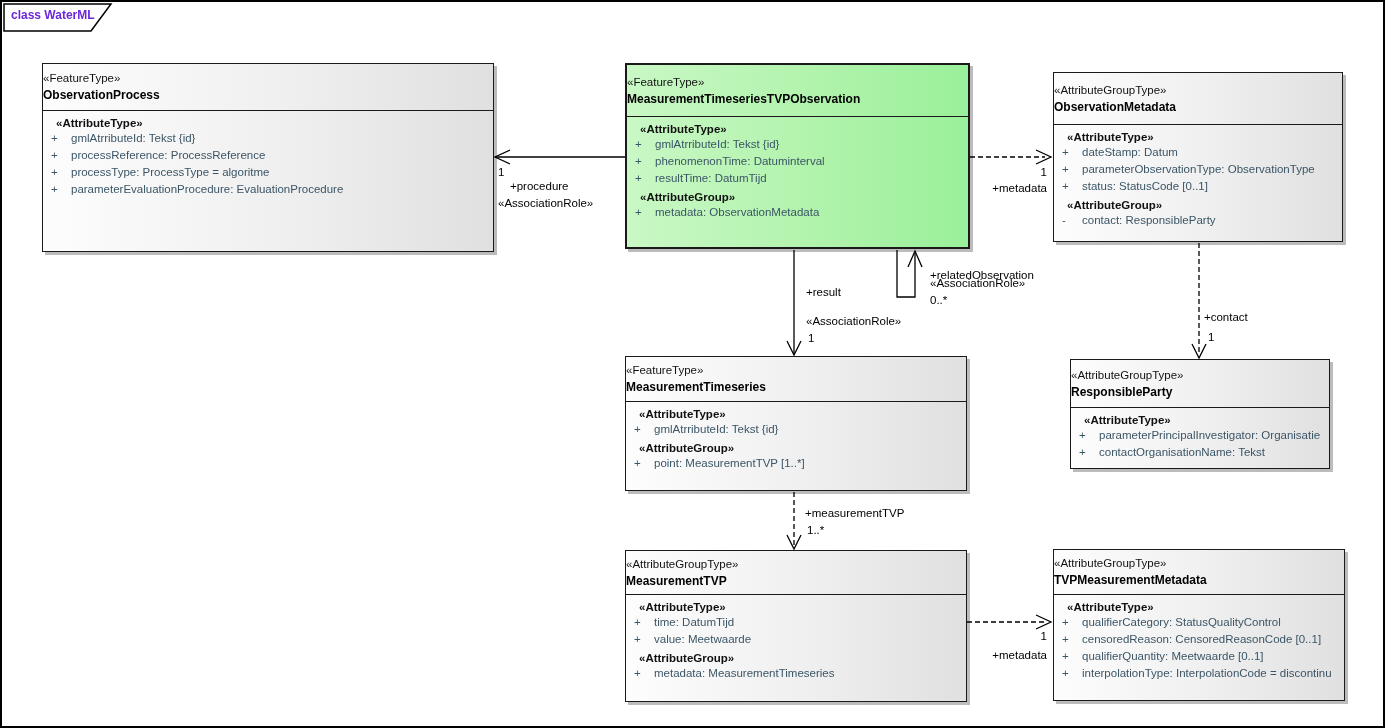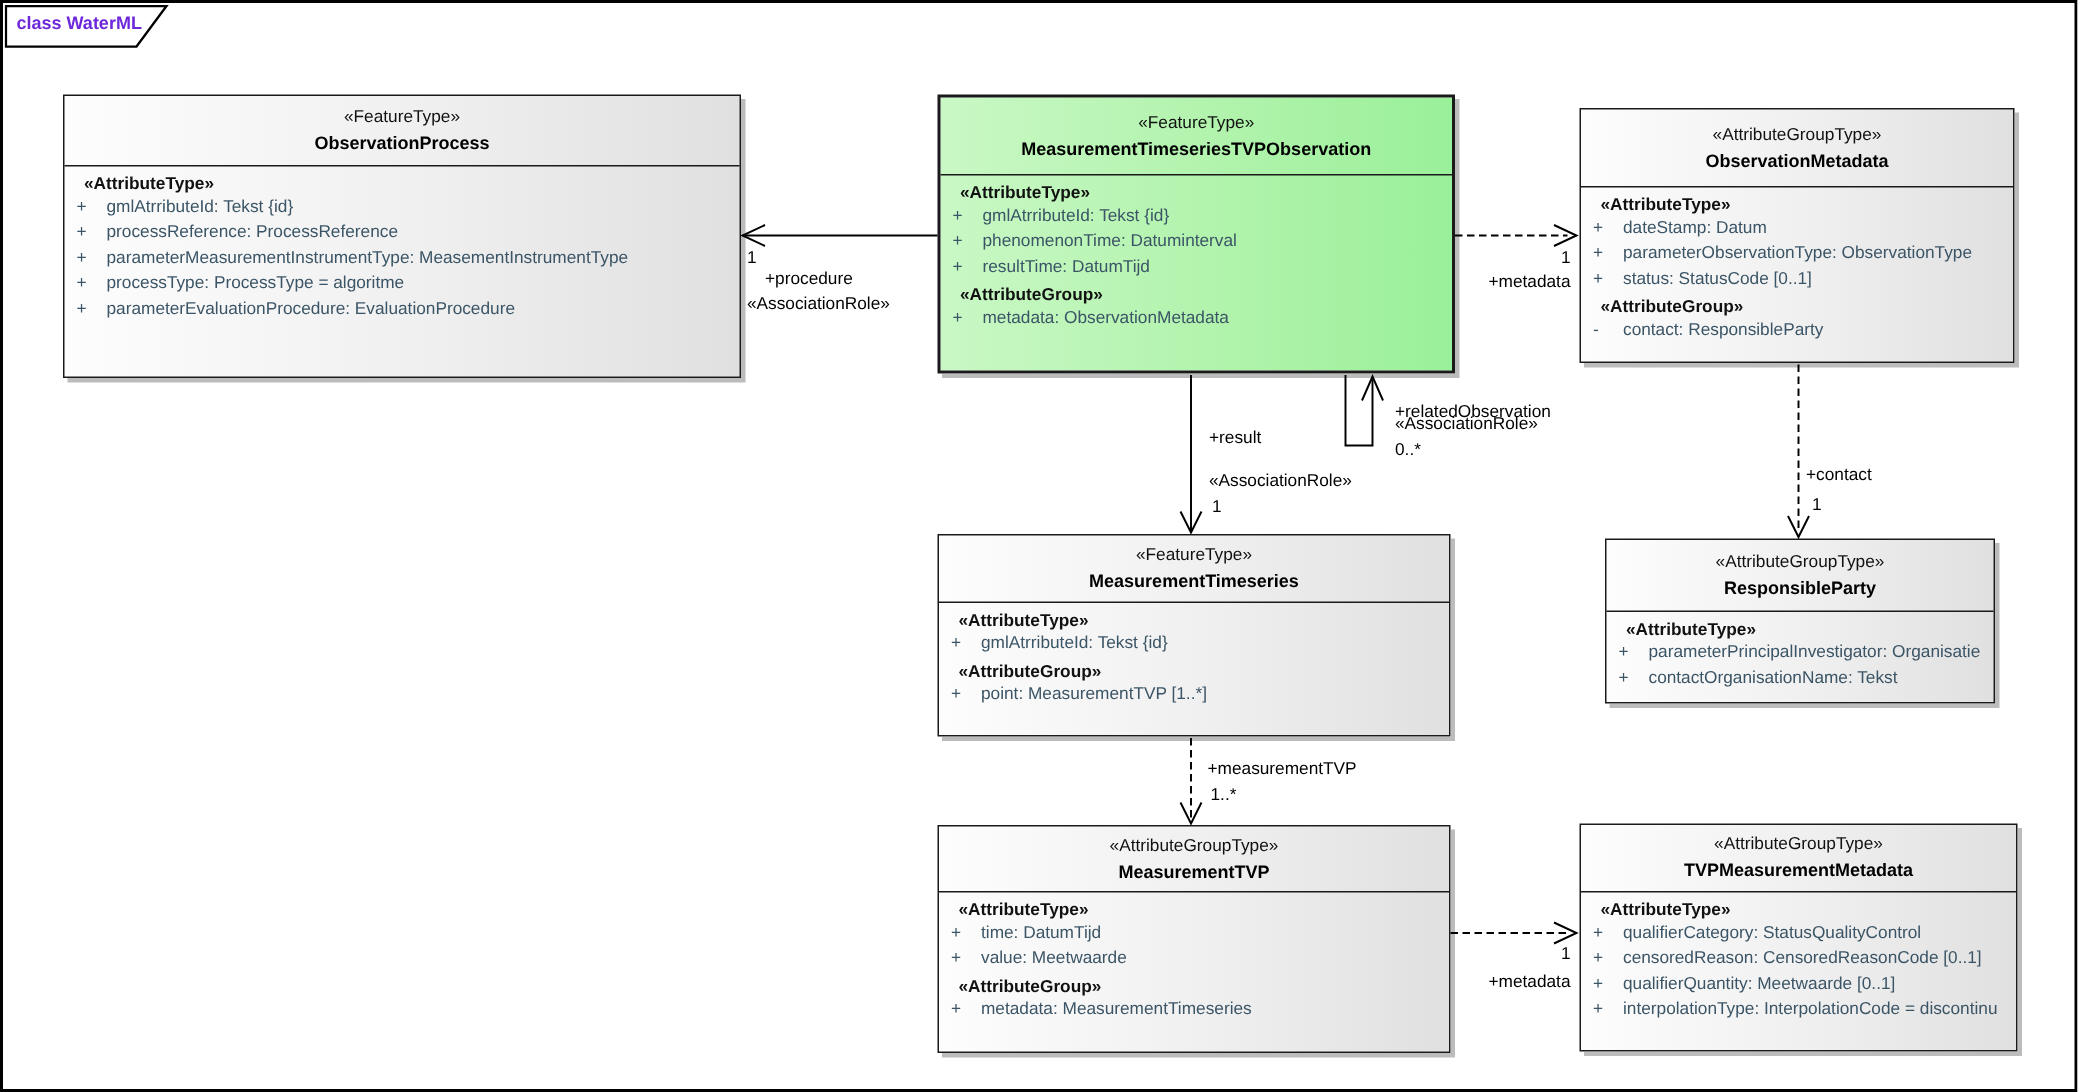--- a/index.html
+++ b/index.html
@@ -12,21 +12,21 @@
     position:absolute;box-sizing:border-box;
     background:linear-gradient(to right,#fdfdfd 0%,#efefef 55%,#e0e0e0 100%);
     border:1.5px solid #1a1a1a;
     box-shadow:3px 3px 0 #bcbcbc;
   }
   .cls.hl{
     background:linear-gradient(to right,#c9f8c5 0%,#b1f3ac 55%,#9af09a 100%);
     border-width:2px;
   }
   .hdr{
-    display:flex;flex-direction:column;justify-content:center;align-items:center;
+    display:flex;flex-direction:column;justify-content:center;
     border-bottom:1.5px solid #1a1a1a;box-sizing:border-box;gap:1px;
   }
   .stereo{font-size:11.5px;color:#111;line-height:15px;white-space:nowrap;}
   .name{font-size:12px;font-weight:bold;color:#000;line-height:16px;white-space:nowrap;}
   .body{padding-top:2px;overflow:hidden;}
   .sec{font-size:11.5px;color:#111;margin:4px 0 1px 13px;white-space:nowrap;font-weight:bold;}
   .row{position:relative;padding-left:28px;font-size:11.5px;color:#3b5566;line-height:17px;white-space:nowrap;overflow:hidden;}
   .row .vis{position:absolute;left:8px;color:#3b5566;}
   
   .clabel{position:absolute;font-size:11.5px;color:#000;line-height:13px;white-space:nowrap;}
@@ -43,21 +43,21 @@
 
   <div class="cls" style="left:40px;top:61px;width:452px;height:189px">
     <div class="hdr" style="height:47px">
       <div class="stereo">«FeatureType»</div>
       <div class="name">ObservationProcess</div>
     </div>
     <div class="body">
       <div class="sec">«AttributeType»</div>
       <div class="row"><span class="vis">+</span><span>gmlAtrributeId: Tekst {id}</span></div>
       <div class="row"><span class="vis">+</span><span>processReference: ProcessReference</span></div>
-      <div class="row"><span class="vis">+</span><span>parameterMeasurementInstrumentType: MeasementInstrumentType</span></div>
+      <div class="row"><span class="vis">+</span></div>
       <div class="row"><span class="vis">+</span></div>
       <div class="row"><span class="vis">+</span><span>processType: ProcessType = algoritme</span></div>
       <div class="row"><span class="vis">+</span><span>parameterEvaluationProcedure: EvaluationProcedure</span></div>
     </div>
   </div>
 
   <div class="cls hl" style="left:623px;top:61px;width:345px;height:186px">
     <div class="hdr" style="height:52px">
       <div class="stereo">«FeatureType»</div>
       <div class="name">MeasurementTimeseriesTVPObservation</div>

